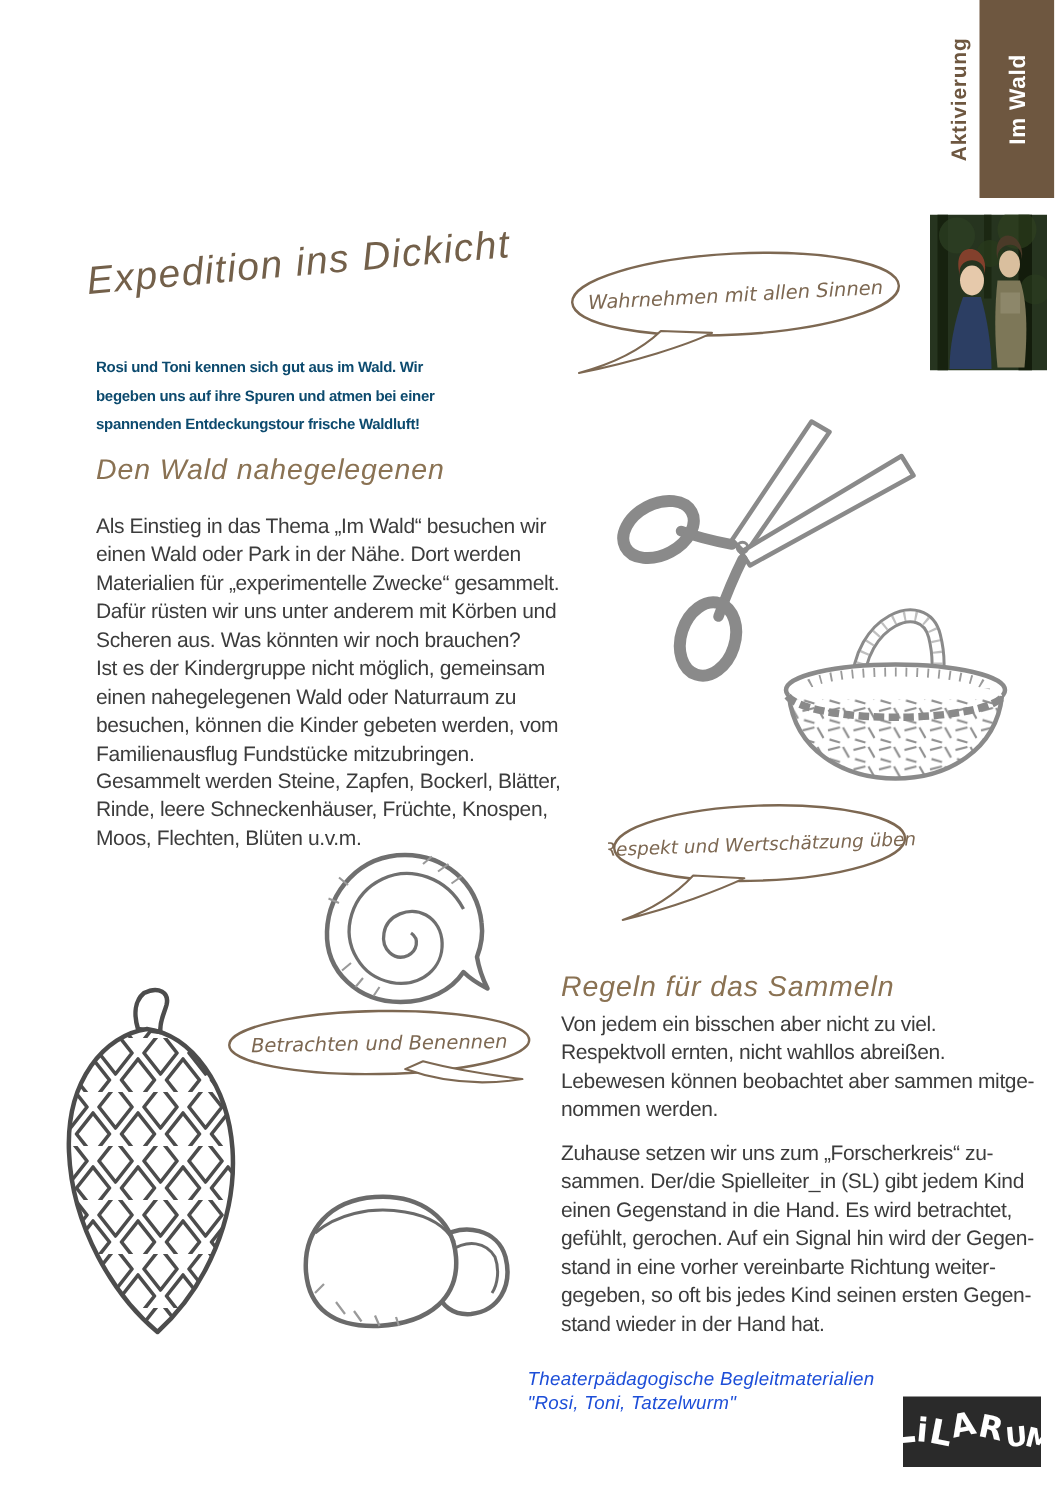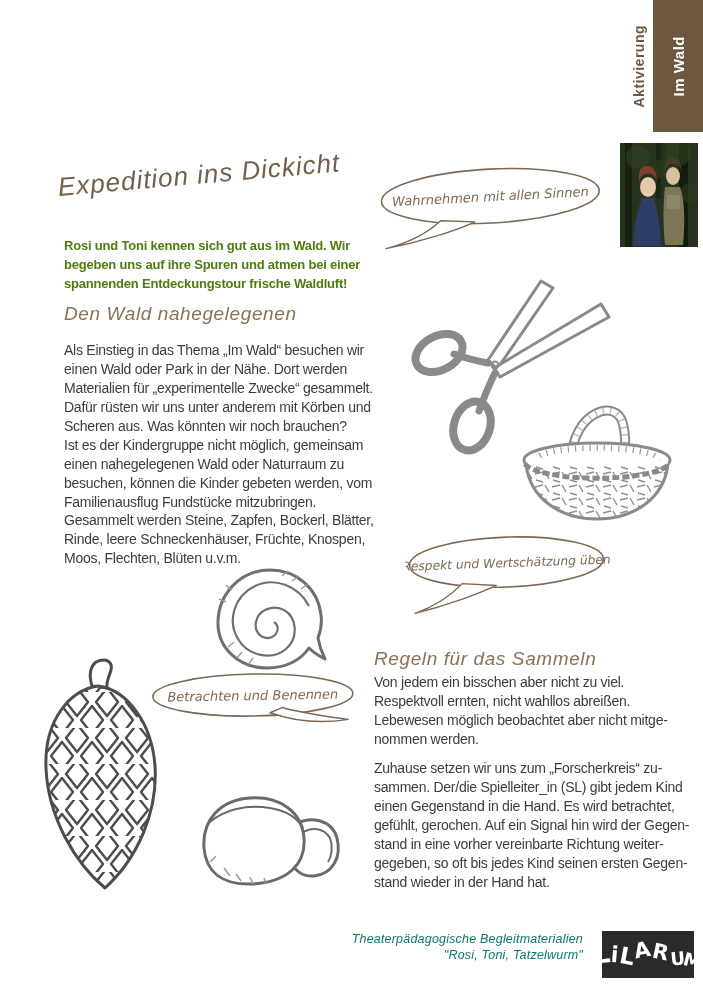--- a/index.html
+++ b/index.html
@@ -35,44 +35,44 @@
   }
   .h-wald{left:64px;top:303px;}
   .h-regeln{left:374px;top:648px;}
   
   .para{
     position:absolute;font-size:14px;line-height:19px;letter-spacing:-.25px;
     color:#3c3c3c;white-space:pre-line;width:345px;
   }
   .intro{
     position:absolute;left:64px;top:236px;width:360px;
-    font-size:13px;line-height:19px;letter-spacing:-.2px;font-weight:bold;
-    color:#4d7c0f;white-space:pre-line;
+    font-size:10px;line-height:19px;letter-spacing:-.2px;font-weight:bold;
+    color:#0c4a6e;white-space:pre-line;
   }
   .p-b{left:64px;top:341px;}
   .p-c{left:64px;top:511px;}
   .p-d{left:374px;top:673px;width:325px;}
   .p-e{left:374px;top:759px;width:325px;}
   
   .bubble{position:absolute;}
   .bubble svg text{font-family:"DejaVu Sans", sans-serif;font-style:italic;fill:#7d6852;}
   .bub1{left:378px;top:166px;transform:rotate(-3deg);}
   .bub2{left:406px;top:534px;transform:rotate(-2deg);}
   .bub3{left:148px;top:672px;transform:rotate(-1deg);}
   
   .illus{position:absolute;}
   .scissors{left:398px;top:276px;}
   .basket{left:516px;top:392px;}
   .snail{left:212px;top:564px;}
   .pinecone{left:32px;top:656px;}
   .mushrooms{left:196px;top:776px;}
   
   .footer-text{
-    position:absolute;right:120px;top:932px;text-align:right;
-    font-size:12.5px;line-height:15.5px;color:#0f766e;font-style:italic;letter-spacing:.2px;
+    position:absolute;right:120px;top:912px;text-align:left;
+    font-size:12.5px;line-height:15.5px;color:#1d4ed8;font-style:italic;letter-spacing:.2px;
   }
   .logo{
     position:absolute;left:602px;top:931px;width:92px;height:47px;background:#2a2a2a;
     display:flex;align-items:center;justify-content:center;gap:1px;
   }
   .logo span{
     color:#ffffff;font-weight:bold;font-family:"DejaVu Sans", sans-serif;display:inline-block;
   }
   .lg0{font-size:27px;transform:rotate(-6deg) translateY(-1px);}
   .lg1{font-size:22px;transform:rotate(5deg);}
@@ -197,21 +197,21 @@
 einen nahegelegenen Wald oder Naturraum zu
 besuchen, können die Kinder gebeten werden, vom
 Familienausflug Fundstücke mitzubringen.</div>
   <div class="para p-c">Gesammelt werden Steine, Zapfen, Bockerl, Blätter,
 Rinde, leere Schneckenhäuser, Früchte, Knospen,
 Moos, Flechten, Blüten u.v.m.</div>
 
   <div class="heading h-regeln">Regeln für das Sammeln</div>
   <div class="para p-d">Von jedem ein bisschen aber nicht zu viel.
 Respektvoll ernten, nicht wahllos abreißen.
-Lebewesen möglich beobachtet aber nicht mitge-
+Lebewesen können beobachtet aber sammen mitge-
 nommen werden.</div>
   <div class="para p-e">Zuhause setzen wir uns zum „Forscherkreis“ zu-
 sammen. Der/die Spielleiter_in (SL) gibt jedem Kind
 einen Gegenstand in die Hand. Es wird betrachtet,
 gefühlt, gerochen. Auf ein Signal hin wird der Gegen-
 stand in eine vorher vereinbarte Richtung weiter-
 gegeben, so oft bis jedes Kind seinen ersten Gegen-
 stand wieder in der Hand hat.</div>
 
   <div class="bubble bub3">

